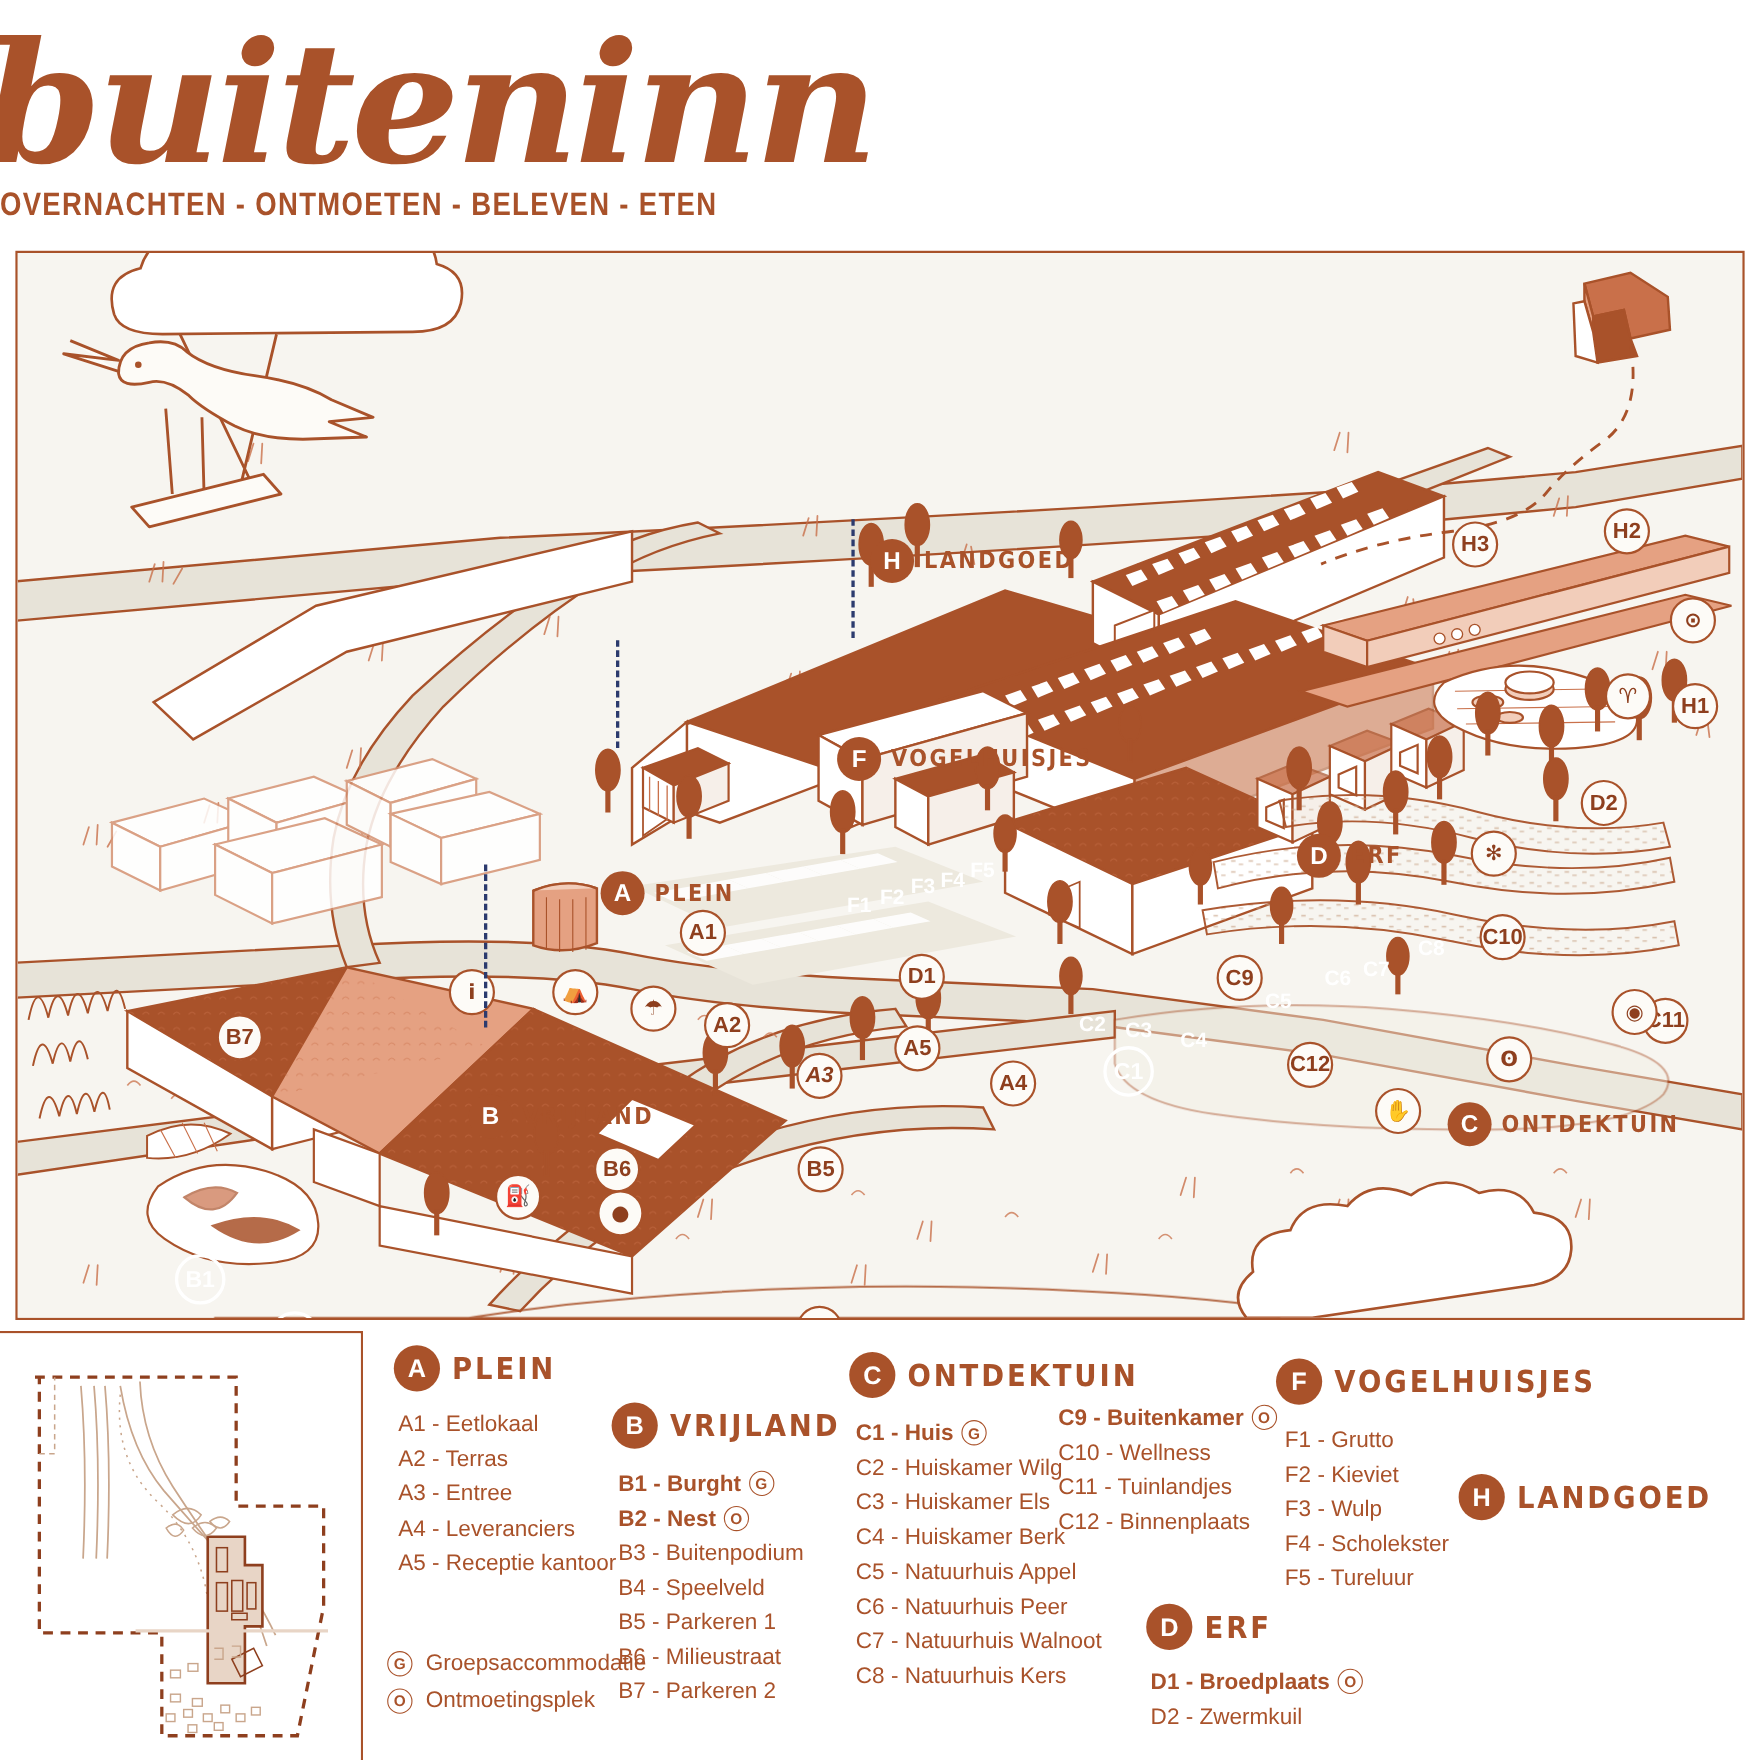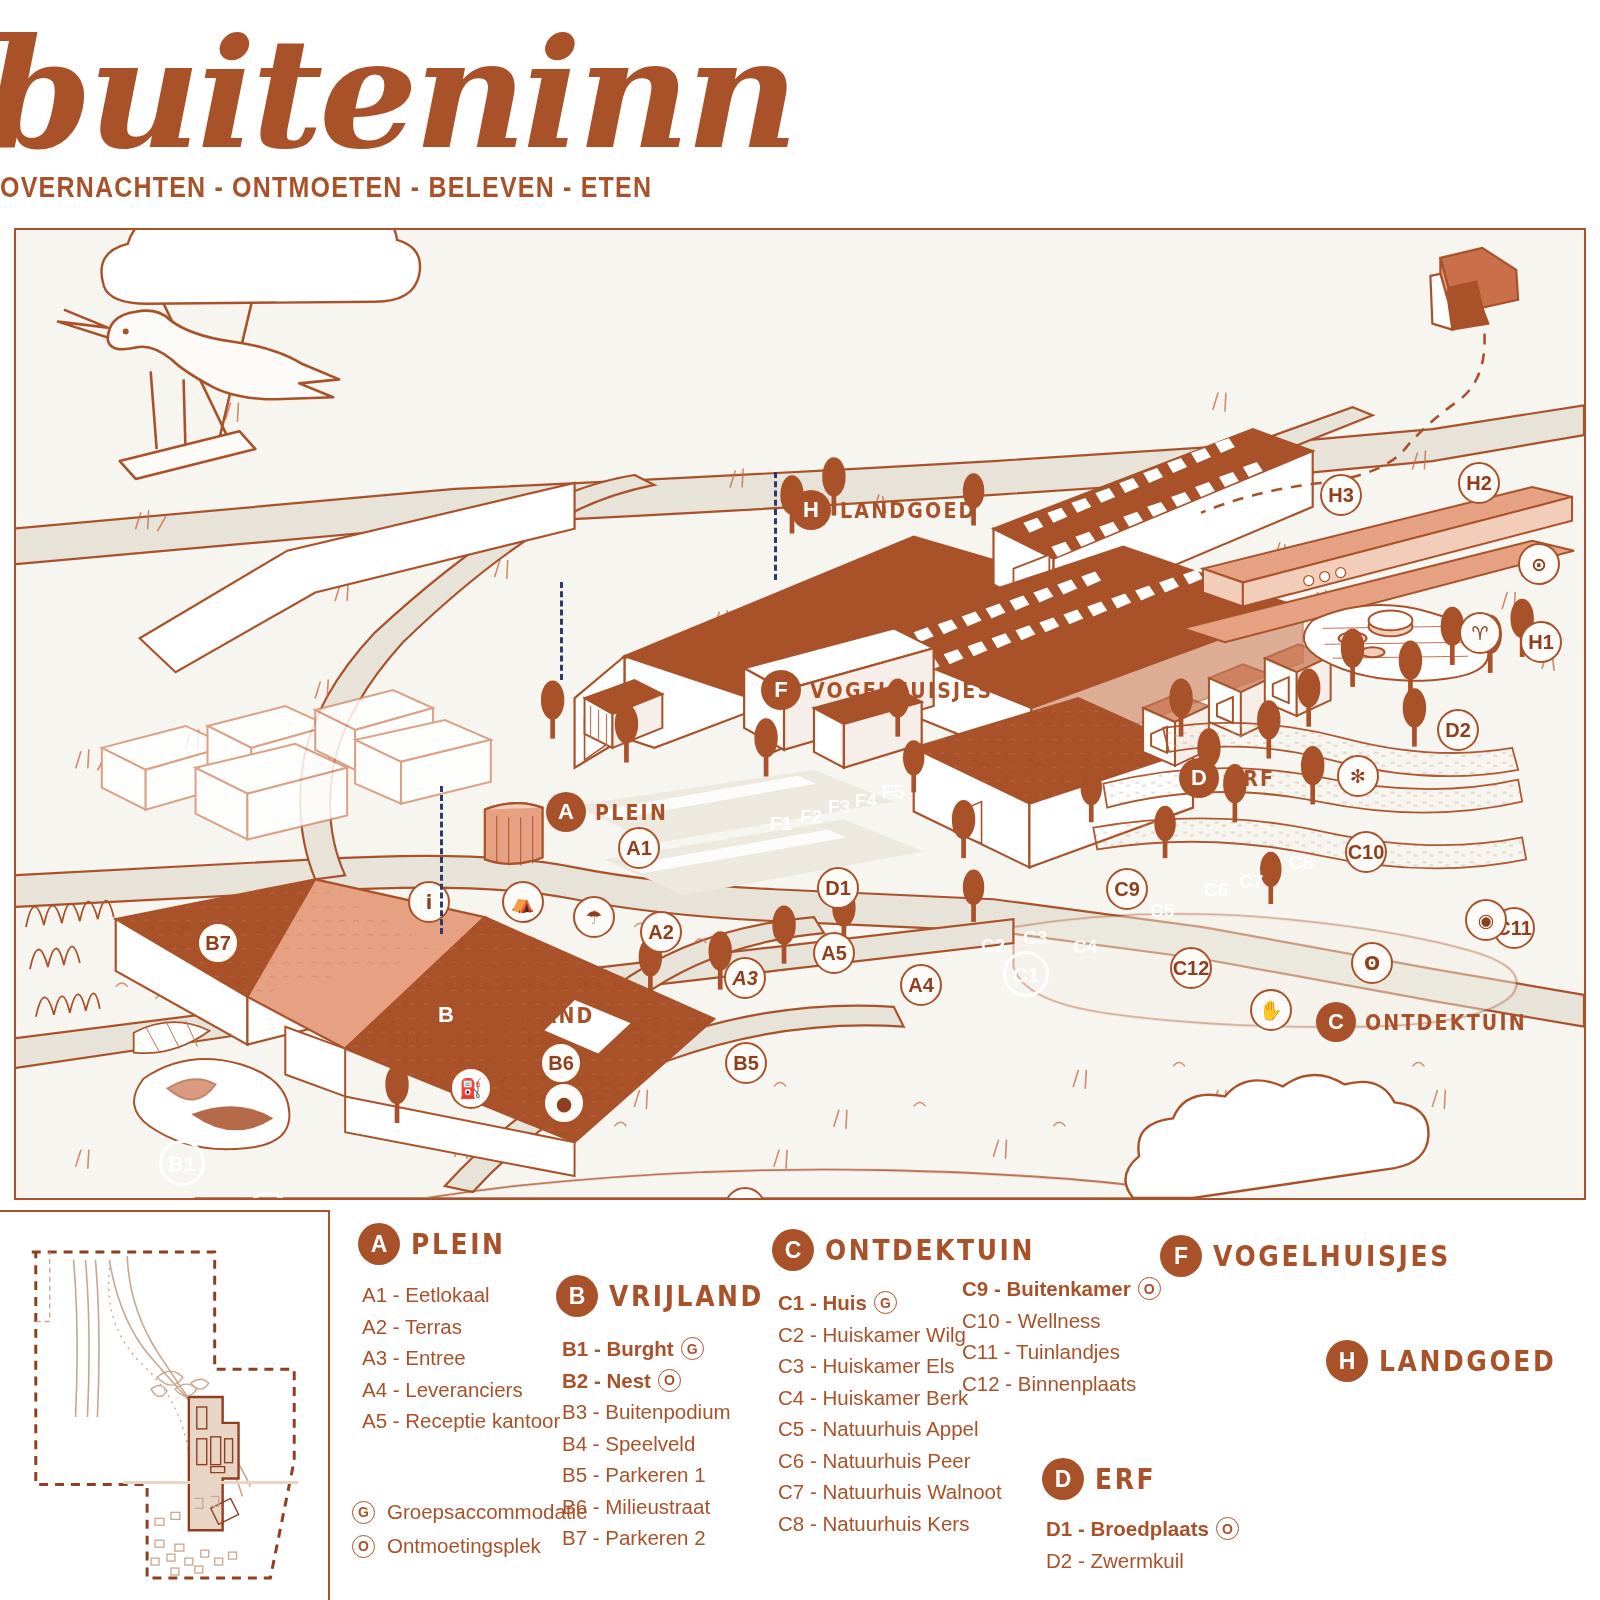--- a/index.html
+++ b/index.html
@@ -673,21 +673,21 @@
         <div class="mk onroof" style="left: 143px; top: 910px;">B1</div>
         <div class="mk onroof" style="left: 229px; top: 962px;">B2</div>
       </div>
 
     <div id="map-flat">
         <div class="mk flat" style="left: 754px; top: 584px;">F1</div>
         <div class="mk flat" style="left: 784px; top: 577px;">F2</div>
         <div class="mk flat" style="left: 812px; top: 567px;">F3</div>
         <div class="mk flat" style="left: 839px; top: 561px;">F4</div>
         <div class="mk flat" style="left: 866px; top: 552px;">F5</div>
-        <div class="mk flat" style="left: 965px; top: 692px; margin-top: 14px;">C2</div>
+        <div class="mk flat" style="left: 965px; top: 692px;">C2</div>
         <div class="mk flat" style="left: 1007px; top: 698px;">C3</div>
         <div class="mk flat" style="left: 1057px; top: 707px;">C4</div>
         <div class="mk flat" style="left: 1134px; top: 671px;">C5</div>
         <div class="mk flat" style="left: 1188px; top: 650px;">C6</div>
         <div class="mk flat" style="left: 1223px; top: 642px;">C7</div>
         <div class="mk flat" style="left: 1273px; top: 623px;">C8</div>
       </div>
 
     <div id="map-icons">
         <div class="mk light" style="left: 392px; top: 651px; font-size: 19px; font-family: &quot;DejaVu Sans&quot;, sans-serif;">i</div>
@@ -874,20 +874,37 @@
         </li>
         <li>
           <span>D2 - Zwermkuil</span>
         </li>
       </ul>
 
     <div class="lg-head" style="left:1160px; top:30px;">
       <div class="bub">F</div>
       <div class="title">VOGELHUISJES</div>
     </div>
+    <ul class="lg-list" id="lg-5" style="left:1168px; top:88px;">
+        <li>
+          <span>F1 - Grutto</span>
+        </li>
+        <li>
+          <span>F2 - Kieviet</span>
+        </li>
+        <li>
+          <span>F3 - Wulp</span>
+        </li>
+        <li>
+          <span>F4 - Scholekster</span>
+        </li>
+        <li>
+          <span>F5 - Tureluur</span>
+        </li>
+      </ul>
 
     <div class="lg-head" style="left:1326px; top:135px;">
       <div class="bub">H</div>
       <div class="title">LANDGOED</div>
     </div>
 
     <div class="key-list" id="key-list" style="left:352px; top:290px;">
         <div class="row">
           <span class="badge">G</span>
           <span>Groepsaccommodatie</span>

